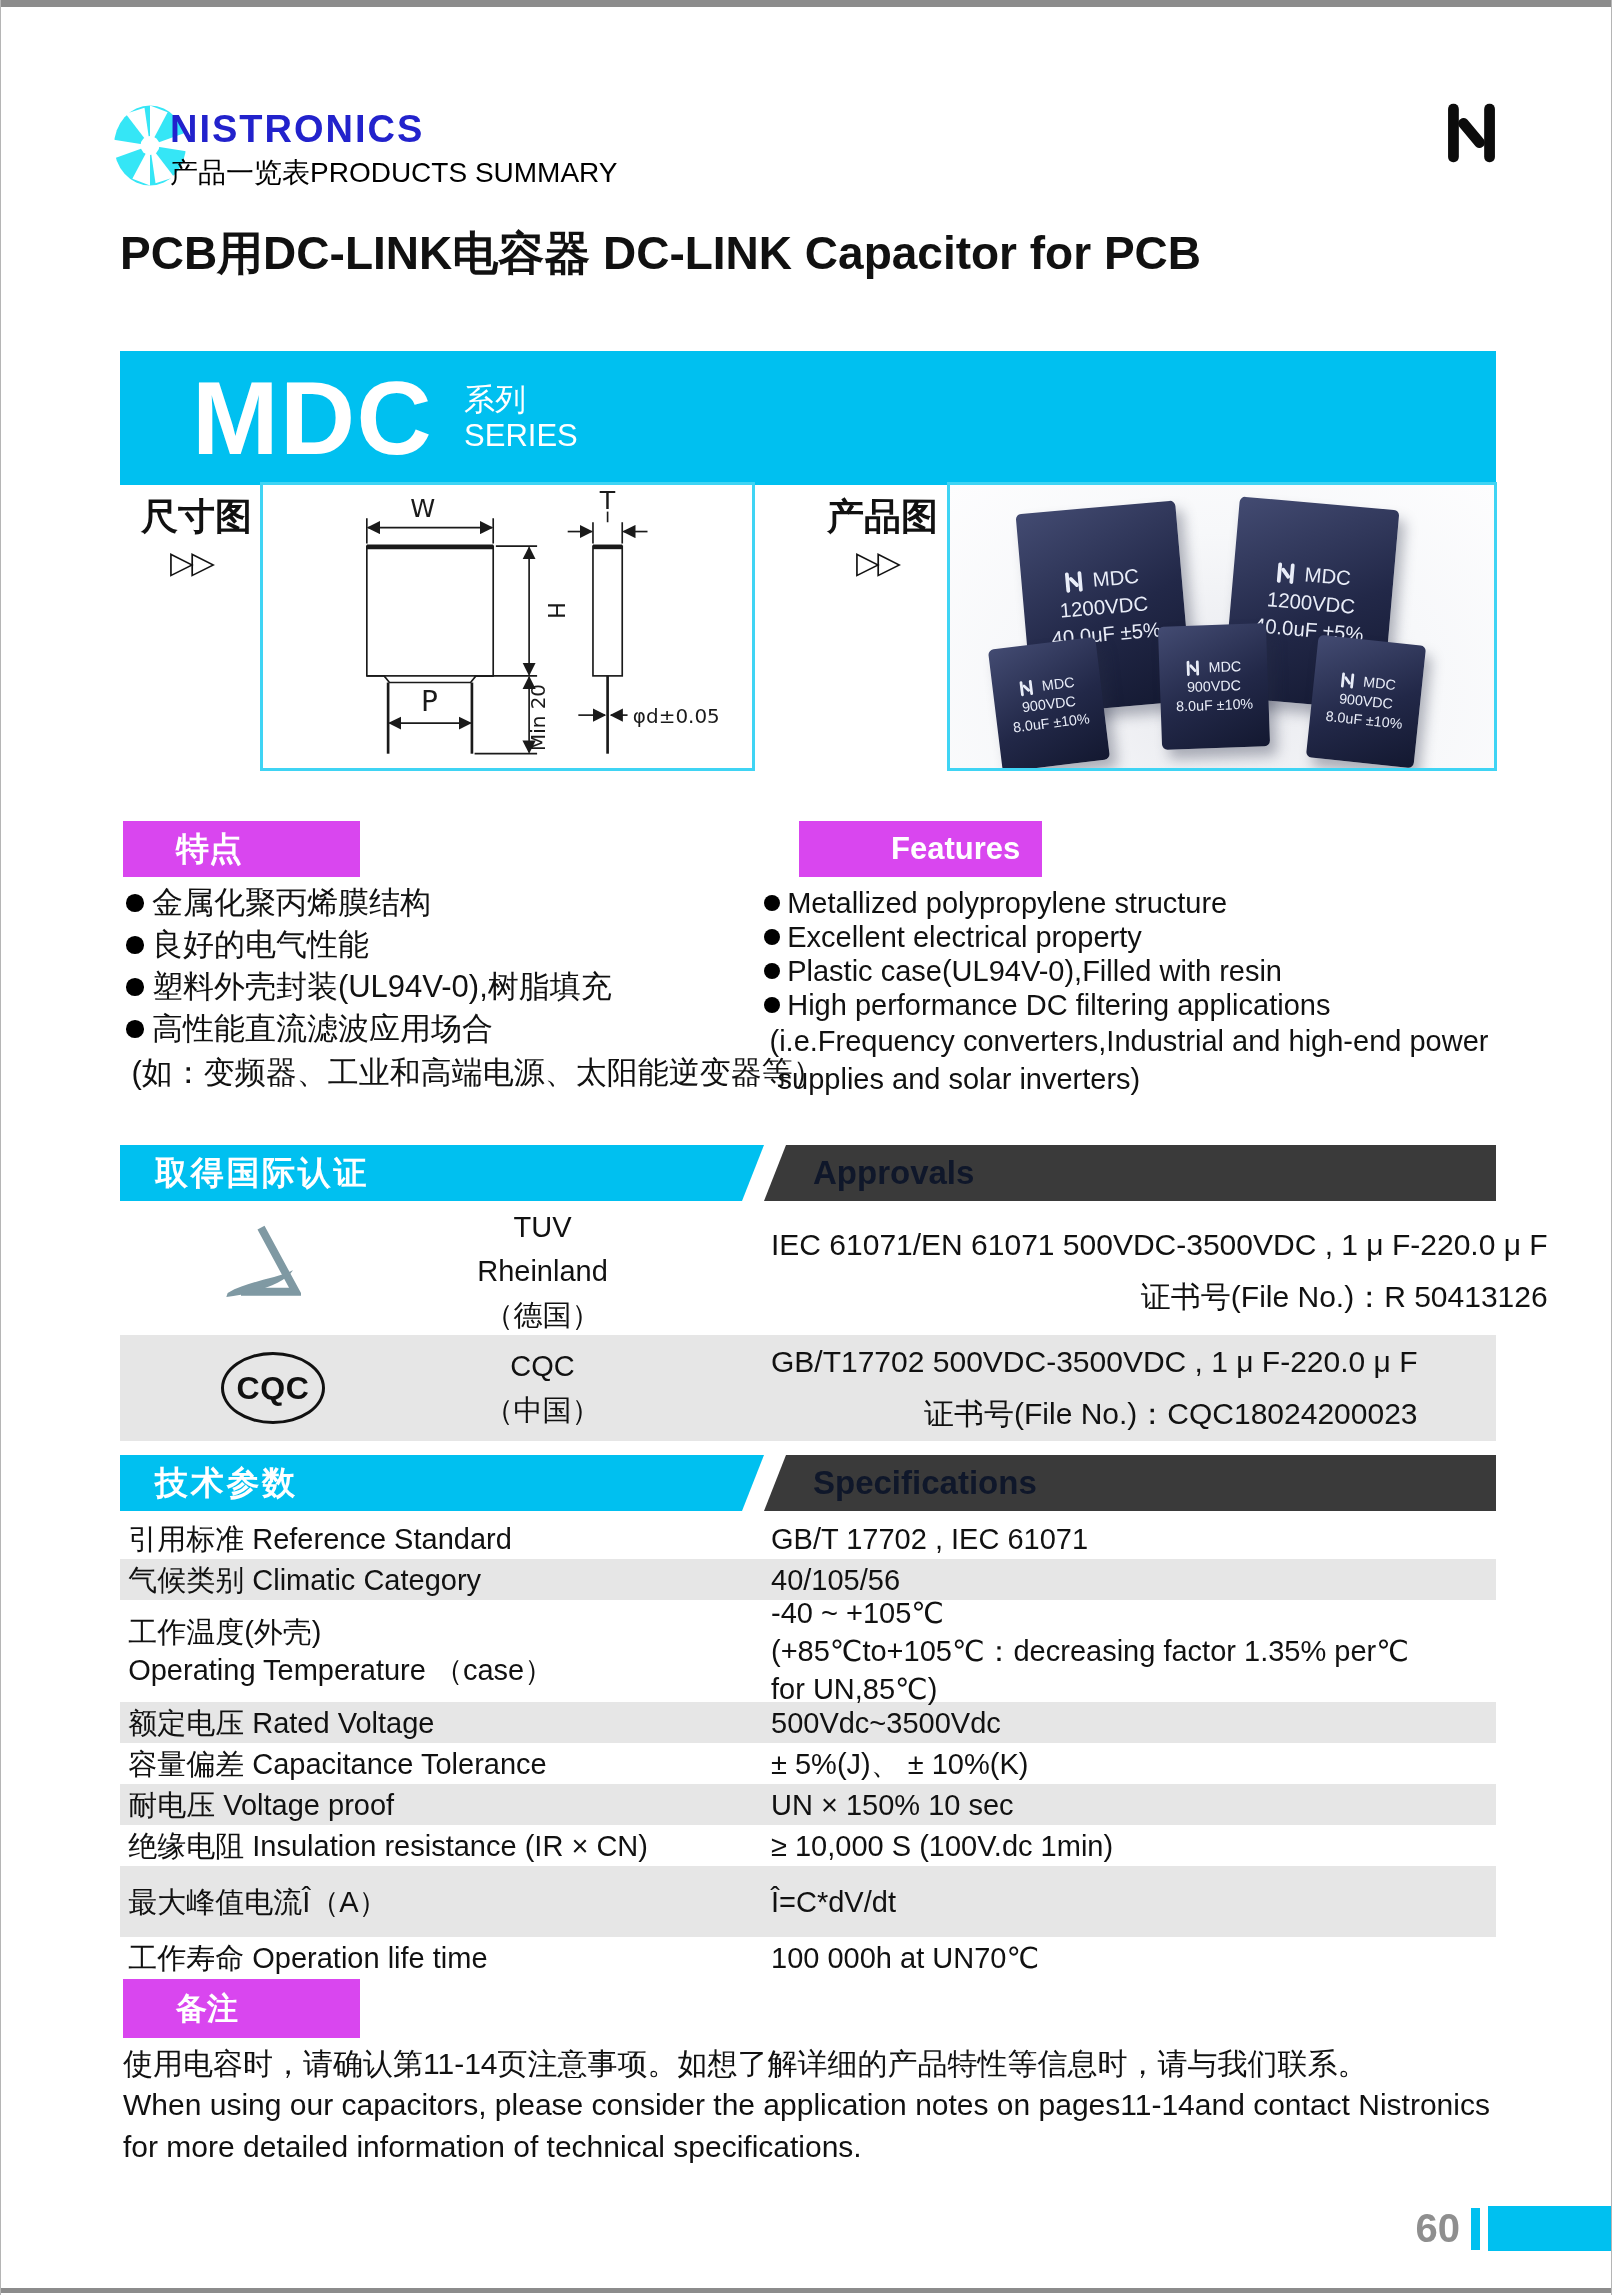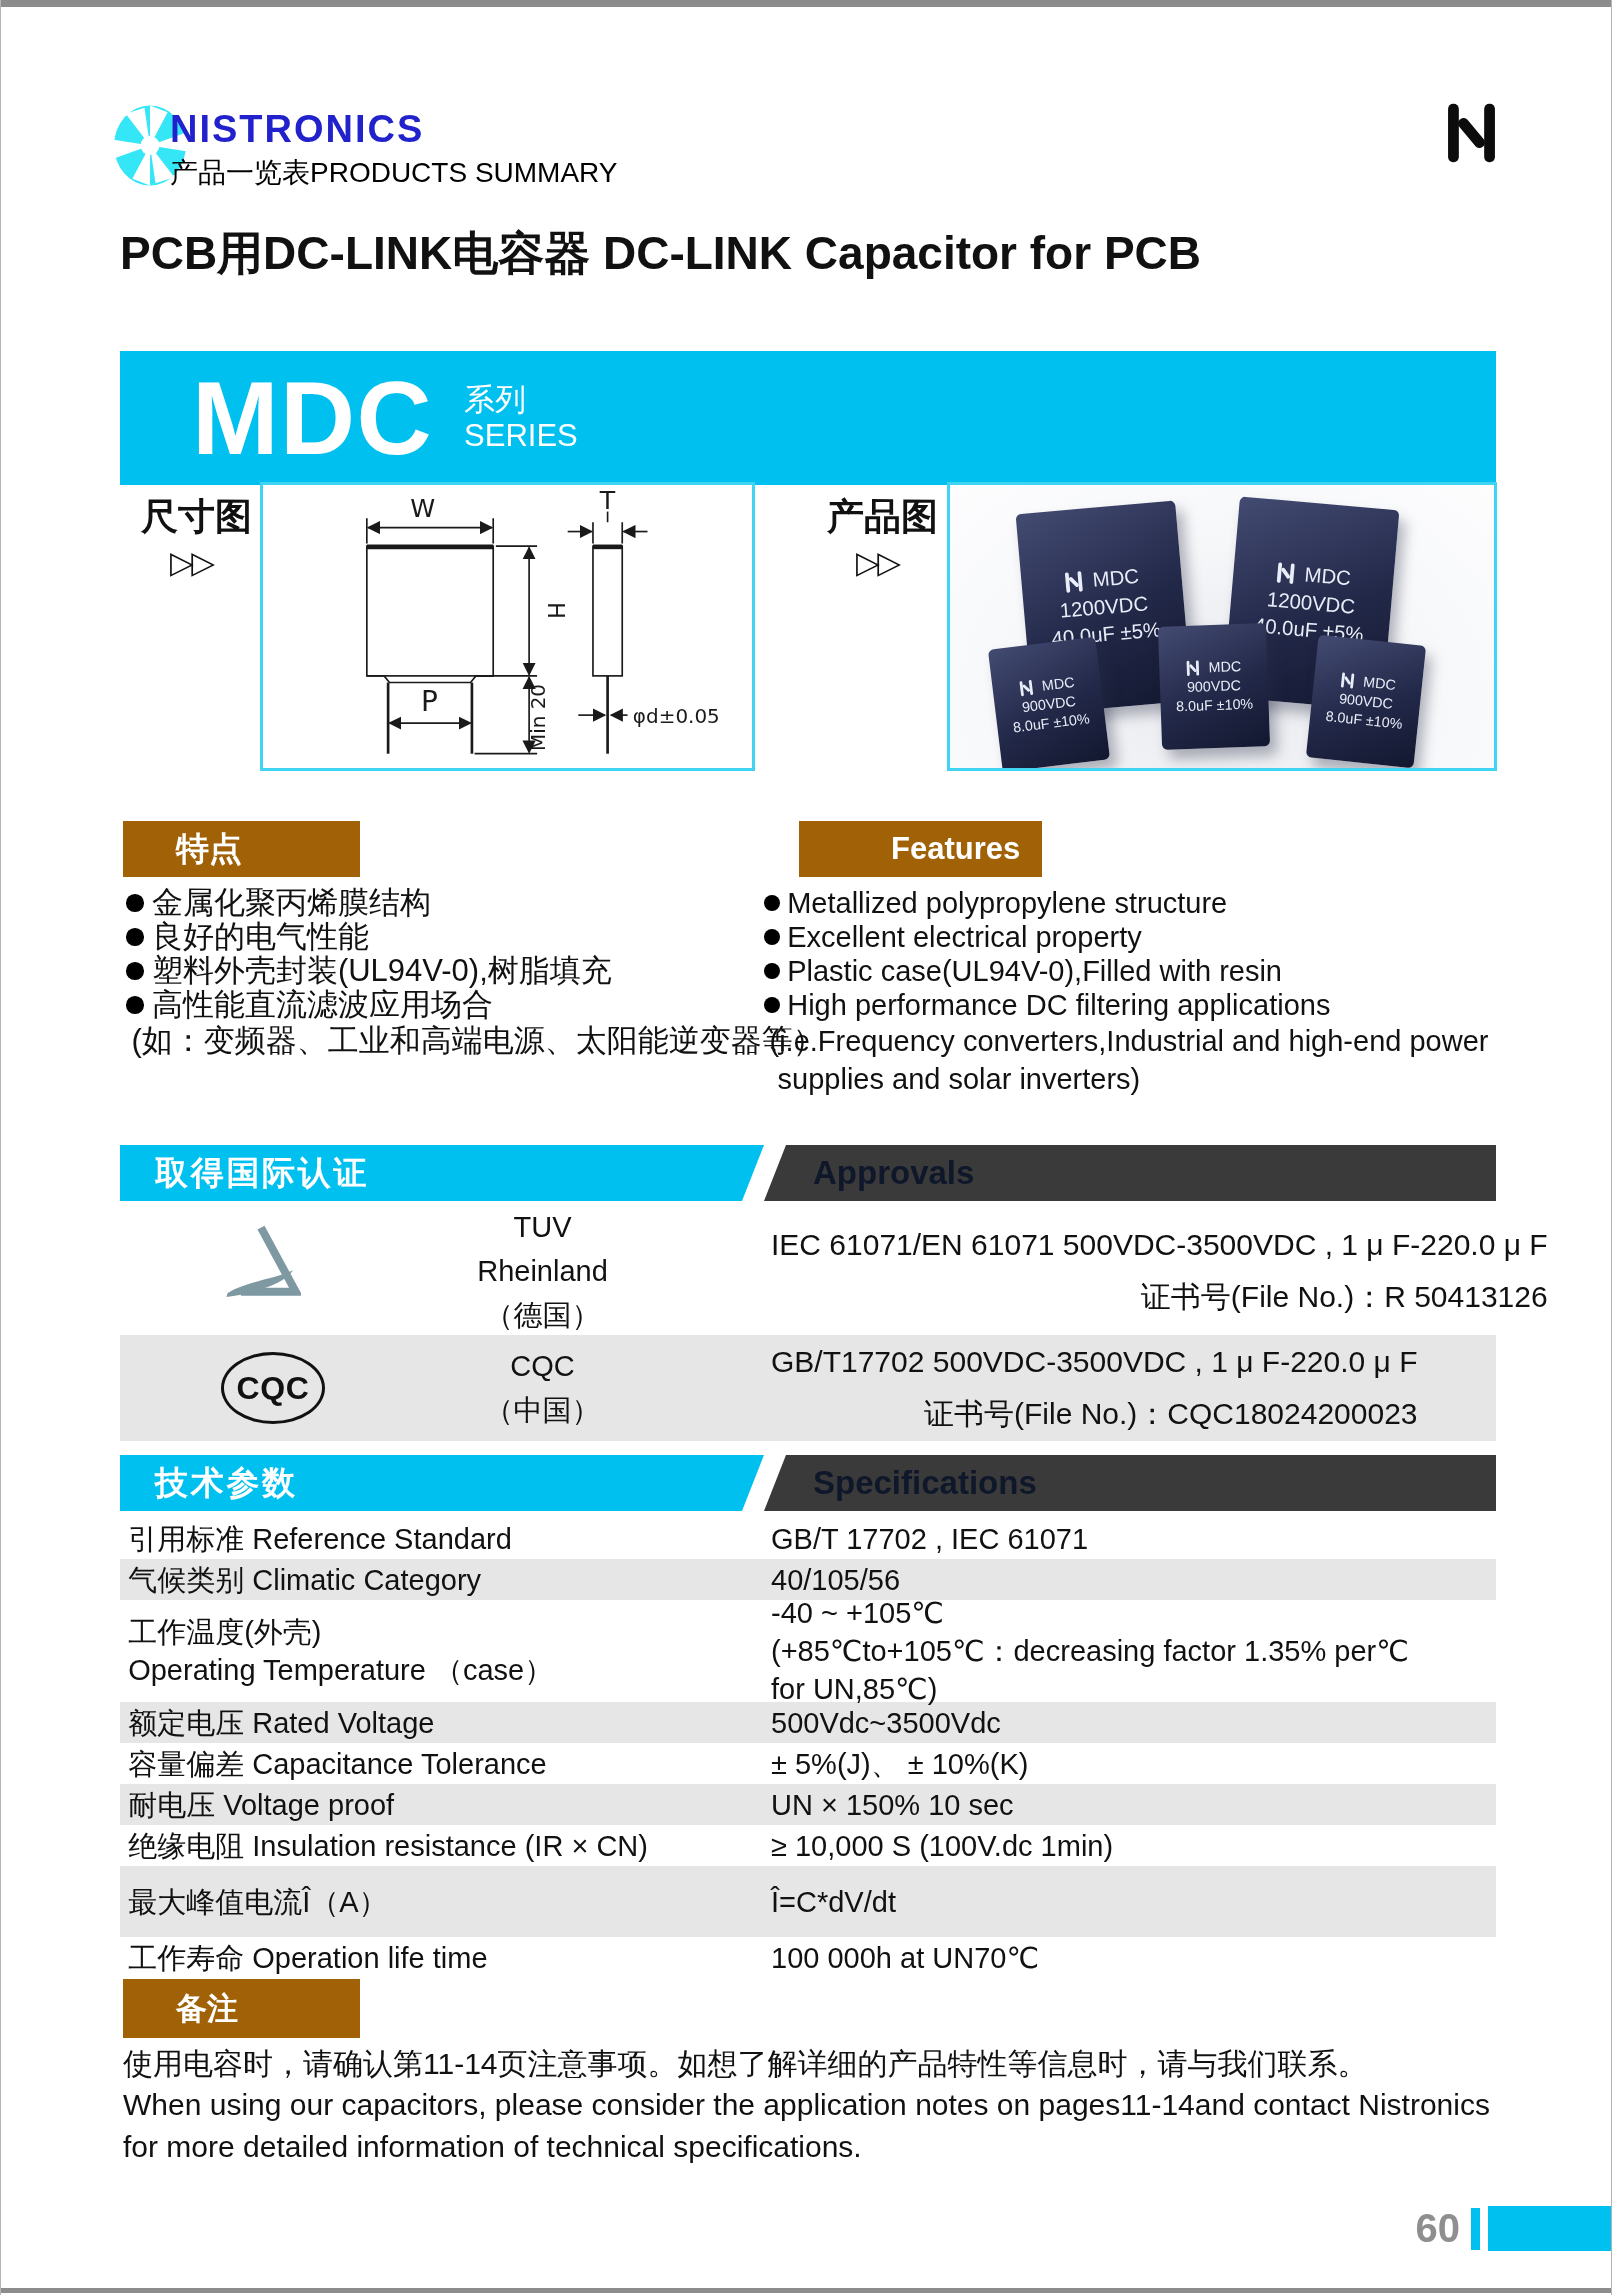--- a/index.html
+++ b/index.html
@@ -48,28 +48,28 @@
   .cap-lg{width:160px;height:201px;font-size:20.4px;}
   .cap-sm{width:108px;height:123px;font-size:14.3px;}
   .cap div{line-height:1.35;}
   #cap1{left:74px;top:22px;transform:rotate(-5deg);}
   #cap2{left:281px;top:17.7px;transform:rotate(5deg);}
   #cap3{left:210px;top:140px;transform:rotate(-2deg);z-index:2;}
   #cap4{left:45px;top:158px;transform:rotate(-7deg);z-index:3;}
   #cap5{left:362px;top:155px;transform:rotate(6deg);z-index:3;}
 
   
-  .dark-box{background:#a16207;color:#fff;font-weight:bold;display:flex;align-items:center;}
+  .dark-box{background:#d946ef;color:#fff;font-weight:bold;display:flex;align-items:center;}
   #feat-cn-box{left:122px;top:821px;width:237px;height:56px;font-size:33px;padding-left:53px;box-sizing:border-box;}
   #feat-en-box{left:767px;top:821px;width:243px;height:56px;font-size:31px;padding-left:92px;box-sizing:border-box;margin-left:31px;}
   #notes-box{left:122px;top:1979px;width:237px;height:59px;font-size:31px;padding-left:53px;box-sizing:border-box;}
 
   
   .blist{display:flex;flex-direction:column;}
-  #feat-cn-list{left:125px;top:886px;width:634px;}
+  #feat-cn-list{left:125px;top:886px;width:634px;gap:8px;}
   #feat-en-list{left:763px;top:886px;width:743px;}
   .brow{height:34px;display:flex;align-items:center;}
   .brow.tall{height:38px;}
   .dot{width:17.7px;height:17.7px;border-radius:50%;background:#000;margin-right:8.2px;flex:0 0 auto;}
   .dot.sm{width:16.4px;height:16.4px;margin-right:6.8px;}
   .btext-cn{font-size:31px;}
   .btext-en{font-size:29px;}
   .bnote{margin-left:5.5px;}
 
   

